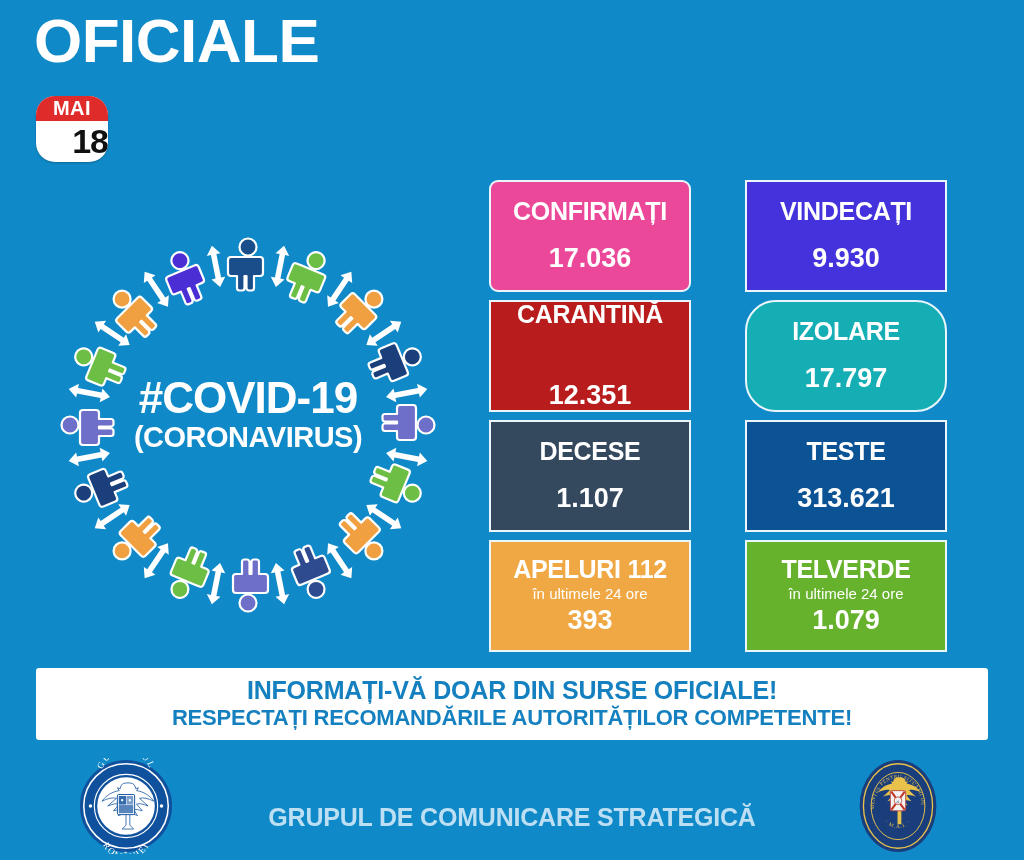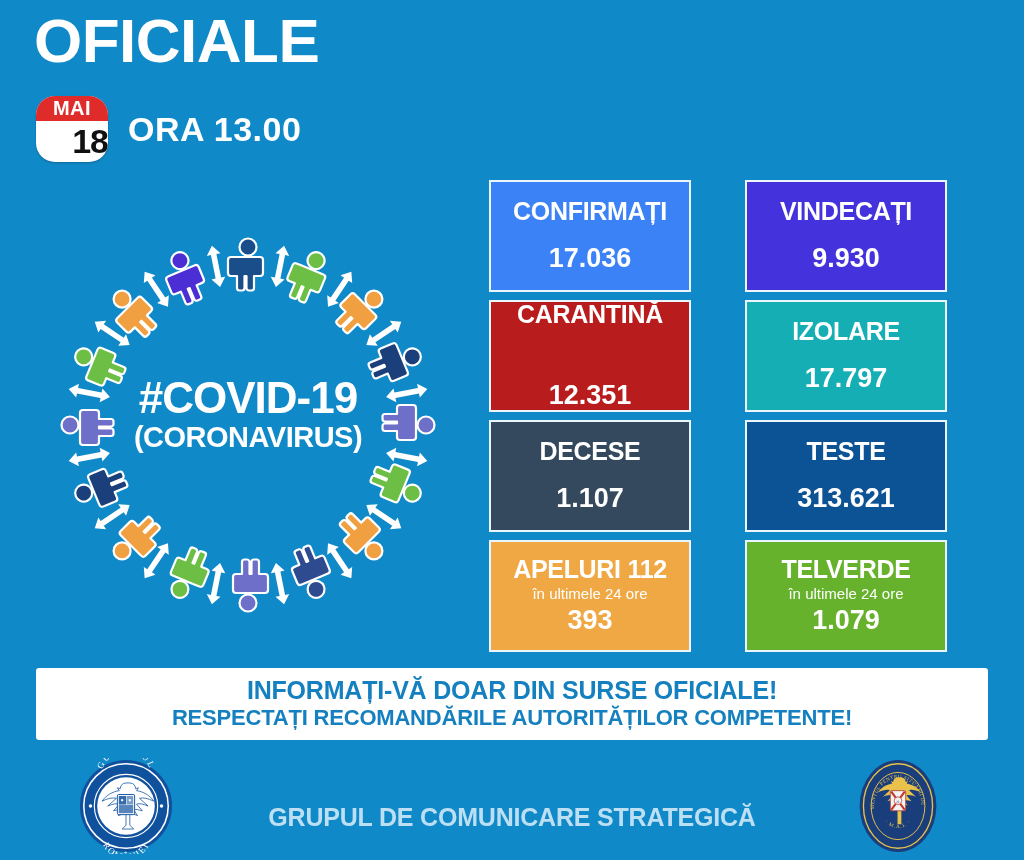--- a/index.html
+++ b/index.html
@@ -173,21 +173,20 @@
 
 <div id="page">
 
   <div class="title">OFICIALE</div>
 
   <div class="datebar">
     <div class="cal">
       <div class="cal-top">MAI</div>
       <div class="cal-day">18</div>
     </div>
-    <div class="hour">ORA 13.00</div>
   </div>
 
   <div class="circlewrap">
     <svg viewBox="0 0 420 420" xmlns="http://www.w3.org/2000/svg" aria-hidden="true">
       <defs>
 
         <g id="person">
           <circle cx="0" cy="-13" r="8.5" fill="currentColor" stroke="#ffffff" stroke-width="2.2"></circle>
           <path d="M -12 -3 h 24 a 3 3 0 0 1 3 3 v 13 a 3 3 0 0 1 -3 3 h -6 v 12 a 2.5 2.5 0 0 1 -2.5 2.5 h -2.5 a 2.5 2.5 0 0 1 -2.5 -2.5 v -12 h -2 v 12 a 2.5 2.5 0 0 1 -2.5 2.5 h -2.5 a 2.5 2.5 0 0 1 -2.5 -2.5 v -12 h -6 a 3 3 0 0 1 -3 -3 v -13 a 3 3 0 0 1 3 -3 z" fill="currentColor" stroke="#ffffff" stroke-width="2.2" stroke-linejoin="round"></path>
         </g>
@@ -299,33 +298,33 @@
           </g>
       </g>
     </svg>
     <div class="covid-label">
       <div class="l1">#COVID-19</div>
       <div class="l2">(CORONAVIRUS)</div>
     </div>
   </div>
 
   <div class="stats" id="stats">
-      <div class="card" style="background: #3b82f6;">
+      <div class="card" style="background: #ec4899; border-radius: 9px;">
         <div class="label">CONFIRMAȚI</div>
         <div class="value">17.036</div>
       </div>
       <div class="card" style="background: rgb(68, 51, 221);">
         <div class="label">VINDECAȚI</div>
         <div class="value">9.930</div>
       </div>
       <div class="card" style="background: #b91c1c; gap: 35px;">
         <div class="label">CARANTINĂ</div>
         <div class="value">12.351</div>
       </div>
-      <div class="card" style="background: rgb(20, 174, 180);">
+      <div class="card" style="background: rgb(20, 174, 180); border-radius: 31px;">
         <div class="label">IZOLARE</div>
         <div class="value">17.797</div>
       </div>
       <div class="card" style="background: rgb(52, 73, 94);">
         <div class="label">DECESE</div>
         <div class="value">1.107</div>
       </div>
       <div class="card" style="background: rgb(11, 83, 148);">
         <div class="label">TESTE</div>
         <div class="value">313.621</div>

